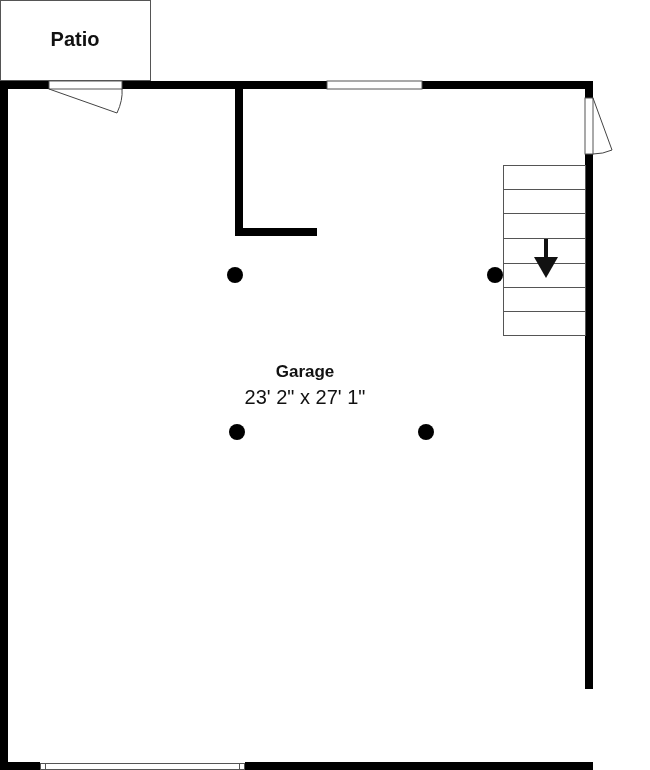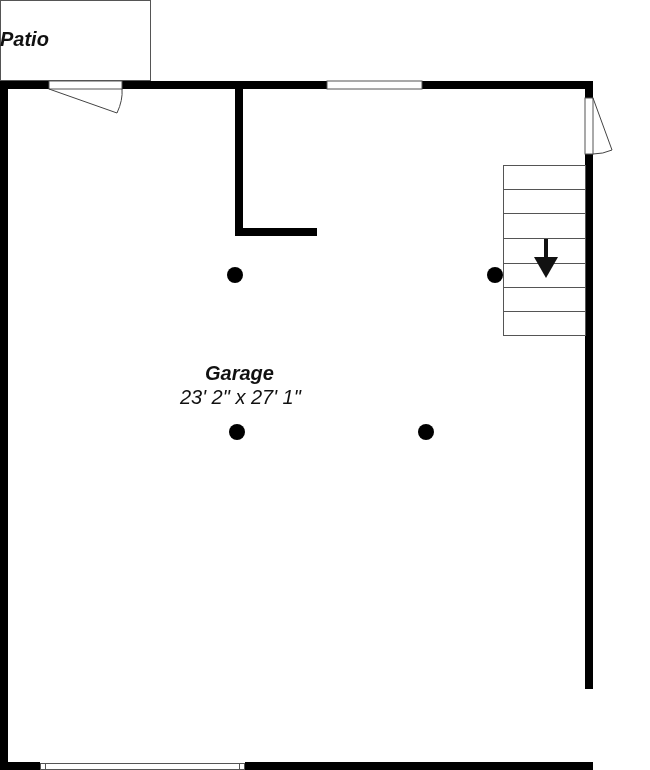--- a/index.html
+++ b/index.html
@@ -1,20 +1,20 @@
 <!DOCTYPE html>
 <html><head>
 <meta charset="utf-8">
 <style>
   html, body { margin:0; padding:0; background:#ffffff; }
   body { width:650px; height:770px; position:relative; overflow:hidden; font-family:"Liberation Sans", sans-serif; }
   svg { position:absolute; left:0; top:0; }
-  .label { position:absolute; color:#111;font-style:italic; }
+  .label { position:absolute; text-align:center; color:#111; }
   .patio-label { left:0; top:28px; width:150px; font-weight:bold; font-size:20px; }
-  .room-name { left:205px; top:362px; width:200px; font-weight:bold; font-size:20px; }
+  .room-name { left:205px; top:362px; width:200px; font-weight:bold; font-size:17px; }
   .room-dims { left:180px; top:386px; width:250px; font-size:20px; }
 </style>
 </head>
 <body>
 
 <svg width="650" height="770" viewBox="0 0 650 770">
 
   <rect x="0.5" y="0.5" width="150" height="80" fill="none" stroke="#555" stroke-width="1"></rect>
 
   <g fill="#000">

